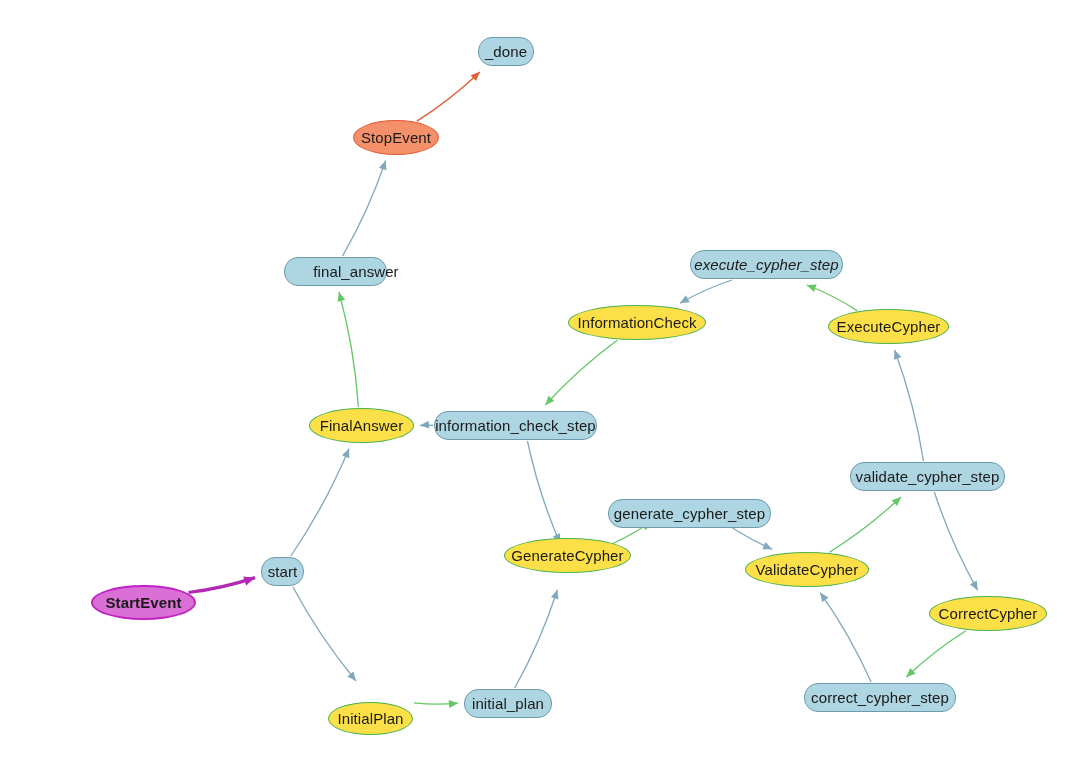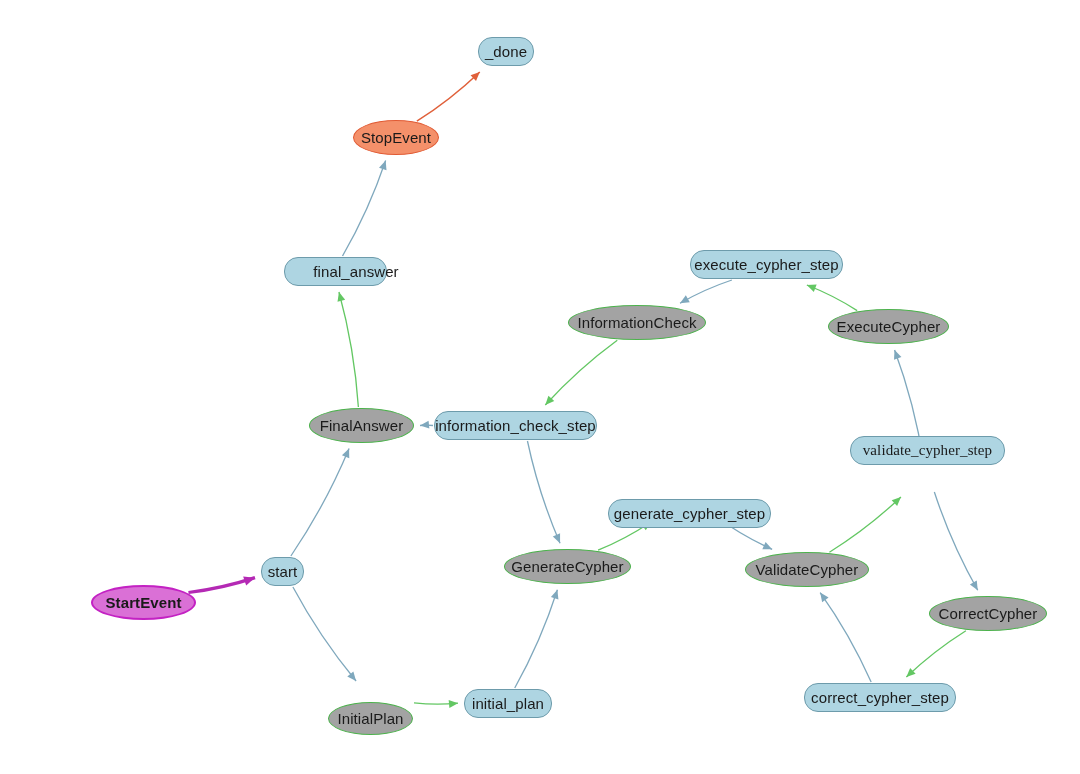--- a/index.html
+++ b/index.html
@@ -38,21 +38,21 @@
     letter-spacing: 0.1px;
   }
   .node.box {
     border-radius: 14px;
     border: 1.3px solid #6d9bab;
     background: #aed5e2;
   }
   .node.ellipse {
     border-radius: 50%;
     border: 1.6px solid #4cb24c;
-    background: #a3a3a3;
+    background: #fde047;
   }
   .node.ellipse.start-ev {
     border: 2px solid #c322c3;
     background: #da70d6;
     font-weight: bold;
   }
   .node.ellipse.stop-ev {
     border: 1.8px solid #e05a33;
     background: #f4906a;
   }
@@ -106,45 +106,45 @@
   <div id="node-layer">
       <div class="node box" style="left: 478px; top: 37px; width: 56px; height: 29px;">
         <span>_done</span>
       </div>
       <div class="node ellipse stop-ev" style="left: 353px; top: 120px; width: 86px; height: 35px;">
         <span>StopEvent</span>
       </div>
       <div class="node box" style="left: 284px; top: 257px; width: 103px; height: 29px; padding-left: 41px;">
         <span>final_answer</span>
       </div>
-      <div class="node box" style="left: 690px; top: 250px; width: 153px; height: 29px;">
+      <div class="node box" style="left: 690px; top: 250px; width: 153px; height: 29px; font-style: italic;">
         <span>execute_cypher_step</span>
       </div>
       <div class="node ellipse" style="left: 568px; top: 305px; width: 138px; height: 35px;">
         <span>InformationCheck</span>
       </div>
       <div class="node ellipse" style="left: 828px; top: 309px; width: 121px; height: 35px;">
         <span>ExecuteCypher</span>
       </div>
       <div class="node ellipse" style="left: 309px; top: 408px; width: 105px; height: 35px;">
         <span>FinalAnswer</span>
       </div>
       <div class="node box" style="left: 434px; top: 411px; width: 163px; height: 29px;">
         <span>information_check_step</span>
       </div>
-      <div class="node box" style="left: 850px; top: 436px; width: 155px; height: 29px; font-family: Liberation Serif, serif;">
+      <div class="node box" style="left: 850px; top: 462px; width: 155px; height: 29px;">
         <span>validate_cypher_step</span>
       </div>
       <div class="node box" style="left: 608px; top: 487px; width: 163px; height: 29px; margin-top: 12px;">
         <span>generate_cypher_step</span>
       </div>
       <div class="node box" style="left: 261px; top: 557px; width: 43px; height: 29px;">
         <span>start</span>
       </div>
-      <div class="node ellipse" style="left: 504px; top: 549px; width: 127px; height: 35px;">
+      <div class="node ellipse" style="left: 504px; top: 538px; width: 127px; height: 35px;">
         <span>GenerateCypher</span>
       </div>
       <div class="node ellipse" style="left: 745px; top: 552px; width: 124px; height: 35px;">
         <span>ValidateCypher</span>
       </div>
       <div class="node ellipse start-ev" style="left: 91px; top: 585px; width: 105px; height: 35px;">
         <span>StartEvent</span>
       </div>
       <div class="node ellipse" style="left: 929px; top: 596px; width: 118px; height: 35px; align-items: center;">
         <span>CorrectCypher</span>

